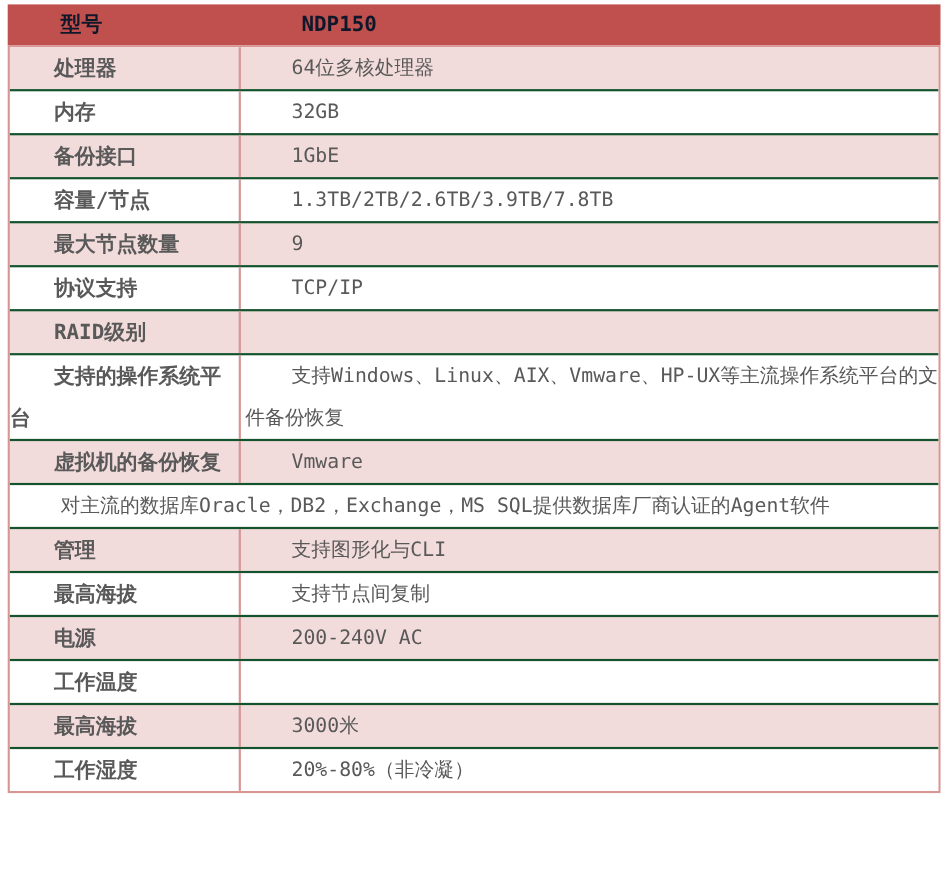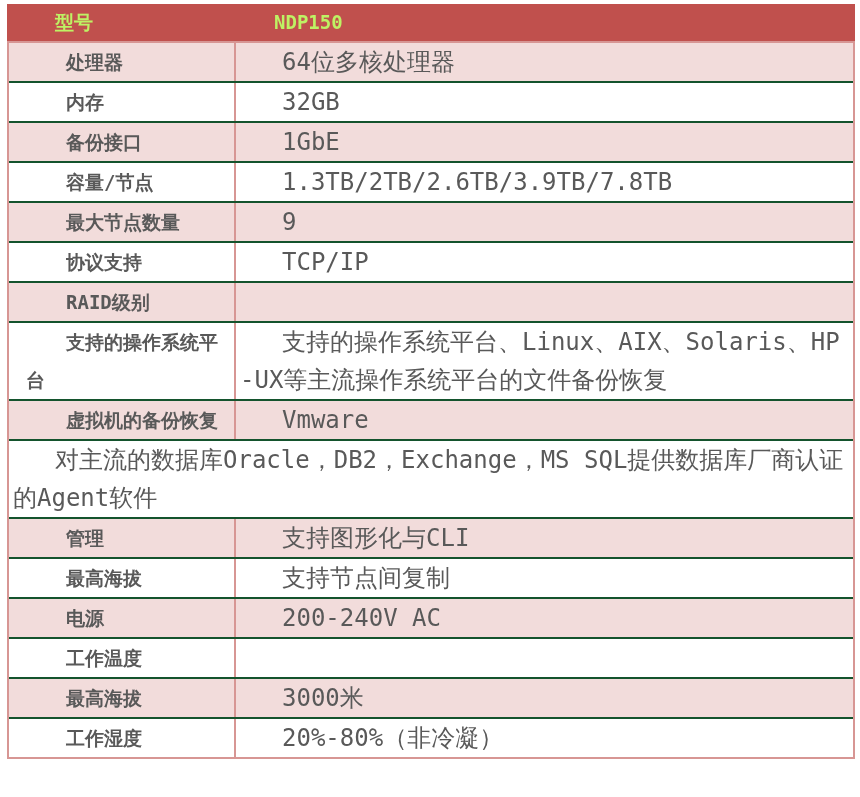--- a/index.html
+++ b/index.html
@@ -20,21 +20,21 @@
     top: 4px;
     width: 848px;
     font-size: 19px;
   }
   .header-row {
     display: flex;
     height: 37px;
     line-height: 37px;
     background: #c0504d;
     font-weight: bold;
-    color: #bef264;
+    color: #0f172a;
   }
   .header-label {
     width: 210px;
     text-indent: 48px;
     white-space: nowrap;
     overflow: hidden;
   }
   .header-value {
     flex: 1;
     text-indent: 57px;
@@ -57,29 +57,28 @@
   }
   .cell-label {
     width: 208px;
     flex: 0 0 208px;
     border-right: 2px solid #d79694;
     font-weight: bold;
     text-indent: 40px;
     line-height: 38px;
     min-height: 38px;
     word-break: break-all;
-    margin-left: 17px;
   }
   .cell-value {
     flex: 1;
     padding-left: 4px;
     text-indent: 42px;
     line-height: 38px;
     min-height: 38px;
-    font-size: 24px;
+    font-size: 18px;
     word-break: break-all;
   }
 </style>
 </head>
 <body>
 
 <div class="spec-table">
 
   <div class="header-row">
     <div class="header-label">型号</div>
@@ -117,21 +116,21 @@
       <div class="cell-label">协议支持</div>
       <div class="cell-value">TCP/IP</div>
     </div>
 
     <div class="row shaded">
       <div class="cell-label">RAID级别</div>
     </div>
 
     <div class="row">
       <div class="cell-label">支持的操作系统平台</div>
-      <div class="cell-value">支持的操作系统平台、Linux、AIX、Solaris、HP-UX等主流操作系统平台的文件备份恢复</div>
+      <div class="cell-value">支持Windows、Linux、AIX、Vmware、HP-UX等主流操作系统平台的文件备份恢复</div>
     </div>
 
     <div class="row shaded">
       <div class="cell-label">虚拟机的备份恢复</div>
       <div class="cell-value">Vmware</div>
     </div>
 
     <div class="row">
       <div class="cell-value">对主流的数据库Oracle，DB2，Exchange，MS SQL提供数据库厂商认证的Agent软件</div>
     </div>

